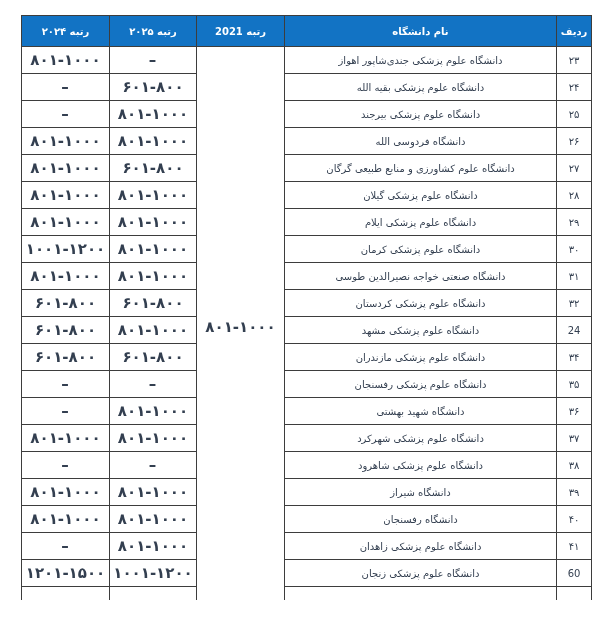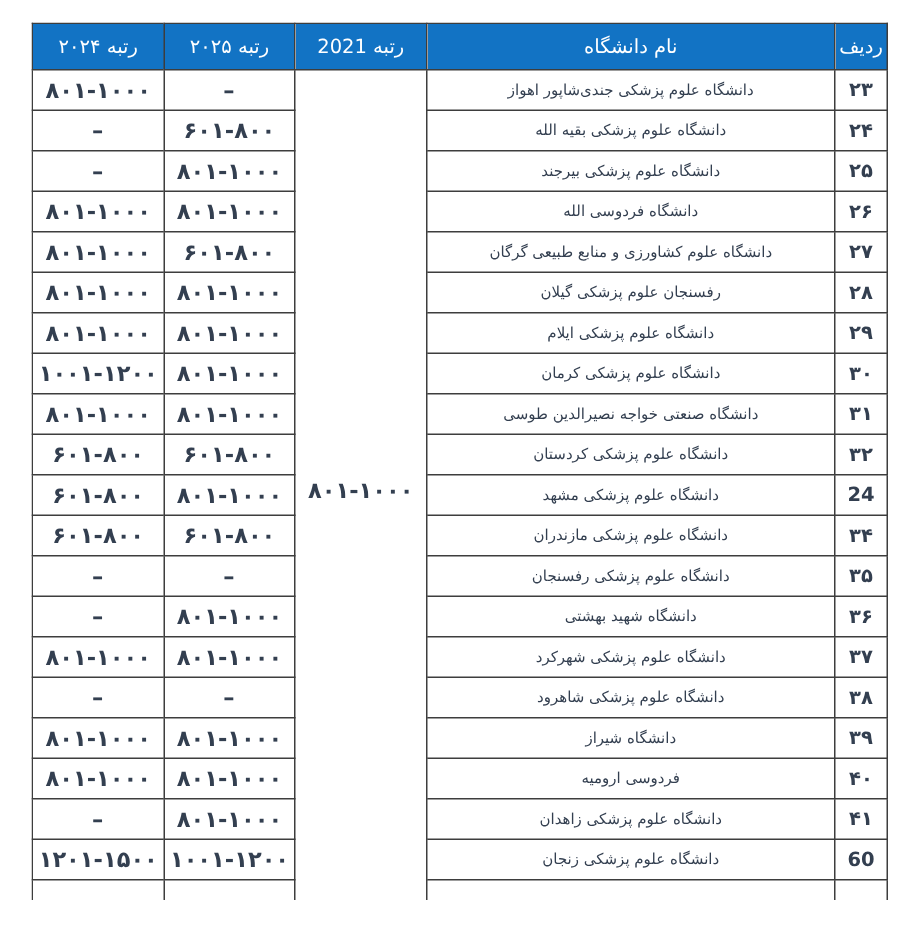--- a/index.html
+++ b/index.html
@@ -20,24 +20,24 @@
   }
   table{
     border-collapse:collapse;table-layout:fixed;width:570px;direction:rtl;
   }
   th,td{
     border:1px solid var(--border);
     text-align:center;vertical-align:middle;padding:0;overflow:hidden;white-space:nowrap;
   }
   thead th{
     background:var(--header_bg);color:var(--header_text);
-    font-weight:normal;font-size:13px;height:30px;
+    font-weight:bold;font-size:10px;height:30px;
   }
   tbody td{color:var(--body_text);height:26px;}
-  td.idx{font-size:13px;font-weight:700;}
+  td.idx{font-size:10px;font-weight:400;}
   td.name{font-size:10px;}
   td.val{font-size:15px;font-weight:600;letter-spacing:1px;}
   td.merged{font-weight:600;}
   tr.partial td{height:20px;border-bottom:none;}
 </style>
 </head>
 <body>
 
 <div class="table-wrap">
   <table>
@@ -84,21 +84,21 @@
     <td class="val">۸۰۱-۱۰۰۰</td>
   </tr>
         <tr>
     <td class="idx">۲۷</td>
     <td class="name">دانشگاه علوم کشاورزی و منابع طبیعی گرگان</td>
     <td class="val">۶۰۱-۸۰۰</td>
     <td class="val">۸۰۱-۱۰۰۰</td>
   </tr>
         <tr>
     <td class="idx">۲۸</td>
-    <td class="name">رفسنجان علوم پزشکی گیلان</td>
+    <td class="name">دانشگاه علوم پزشکی گیلان</td>
     <td class="val">۸۰۱-۱۰۰۰</td>
     <td class="val">۸۰۱-۱۰۰۰</td>
   </tr>
         <tr>
     <td class="idx">۲۹</td>
     <td class="name">دانشگاه علوم پزشکی ایلام</td>
     <td class="val">۸۰۱-۱۰۰۰</td>
     <td class="val">۸۰۱-۱۰۰۰</td>
   </tr>
         <tr>
@@ -156,21 +156,21 @@
     <td class="val">–</td>
   </tr>
         <tr>
     <td class="idx">۳۹</td>
     <td class="name">دانشگاه شیراز</td>
     <td class="val">۸۰۱-۱۰۰۰</td>
     <td class="val">۸۰۱-۱۰۰۰</td>
   </tr>
         <tr>
     <td class="idx">۴۰</td>
-    <td class="name">فردوسی ارومیه</td>
+    <td class="name">دانشگاه رفسنجان</td>
     <td class="val">۸۰۱-۱۰۰۰</td>
     <td class="val">۸۰۱-۱۰۰۰</td>
   </tr>
         <tr>
     <td class="idx">۴۱</td>
     <td class="name">دانشگاه علوم پزشکی زاهدان</td>
     <td class="val">۸۰۱-۱۰۰۰</td>
     <td class="val">–</td>
   </tr>
         <tr>

